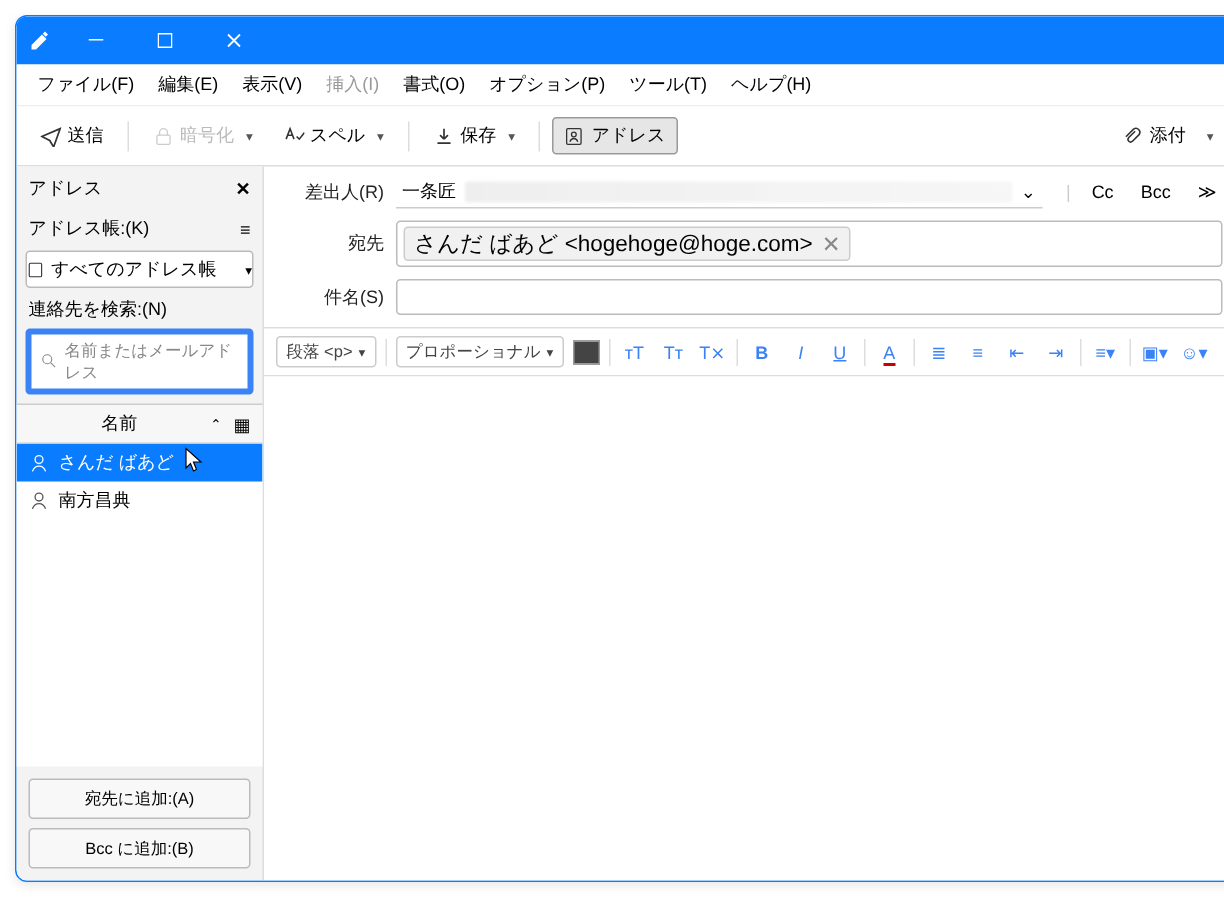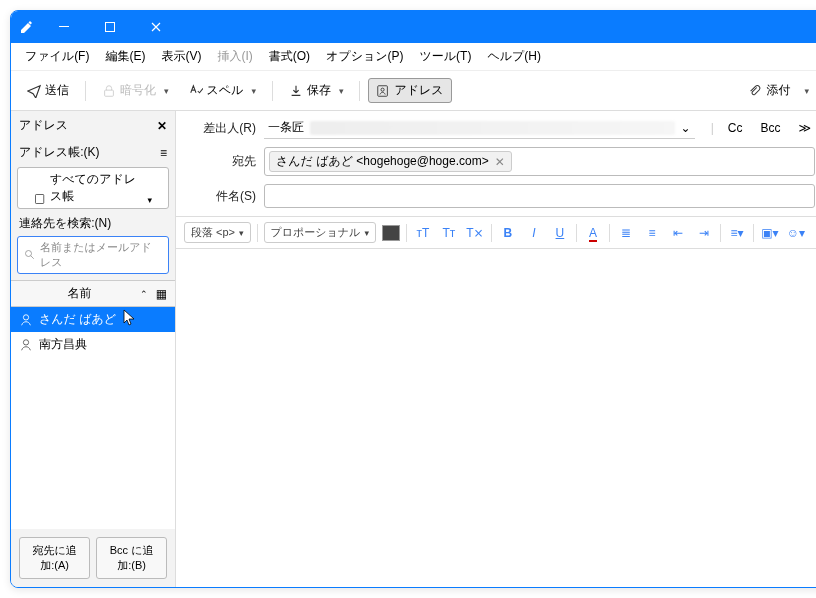--- a/index.html
+++ b/index.html
@@ -15,38 +15,38 @@
   .toolbar .tb-btn { display: flex; align-items: center; gap: 4px; padding: 4px 8px; border-radius: 3px; cursor: pointer; }
   .toolbar .tb-btn.pressed { background: #e6e6e6; border: 1px solid #999; padding: 3px 7px; }
   .toolbar .disabled { color: #bbb; }
   .toolbar .sep { width: 1px; height: 20px; background: #ddd; margin: 0 4px; }
   .toolbar .spacer { flex: 1; }
   .toolbar .chev { font-size: 9px; color: #555; margin-left: 4px; }
   .body { flex: 1; display: flex; min-height: 0; }
   .sidebar { width: 165px; border-right: 1px solid #ddd; display: flex; flex-direction: column; background: #f3f3f3; font-size: 12px; }
   .sb-header { display: flex; align-items: center; justify-content: space-between; padding: 6px 8px; }
   .sb-label { padding: 4px 8px; display: flex; align-items: center; justify-content: space-between; }
-  .sb-picker { margin: 2px 6px 6px 6px; border: 1px solid #bbb; background: #fff; border-radius: 3px; padding: 3px 16px; display: flex; align-items: flex-end; gap: 4px; }
-  .sb-search { margin: 2px 6px 6px 6px; border: 1px solid #3b82f6; background: #fff; border-radius: 3px; padding: 3px 6px; display: flex; align-items: center; gap: 4px; color: #888; }
+  .sb-picker { margin: 2px 6px 6px 6px; border: 1px solid #bbb; background: #fff; border-radius: 3px; padding: 3px 0; display: flex; align-items: center; gap: 4px; }
+  .sb-search { margin: 2px 6px 6px 6px; border: 4px solid #3b82f6; background: #fff; border-radius: 3px; padding: 3px 6px; display: flex; align-items: center; gap: 4px; color: #888; }
   .sb-cols { display: flex; align-items: center; justify-content: space-between; border-top: 1px solid #ccc; border-bottom: 1px solid #ccc; background: #f7f7f7; padding: 4px 8px; font-size: 12px; }
   .sb-list { flex: 1; background: #fff; overflow: auto; }
   .sb-list .row { display: flex; align-items: center; gap: 6px; padding: 4px 8px; cursor: default; position: relative; }
   .sb-list .row.sel { background: #0a7cff; color: #fff; }
-  .sb-btns { padding: 8px; display: flex; flex-direction: row; gap: 6px; }
+  .sb-btns { padding: 8px; display: flex; flex-direction: column; gap: 6px; }
   .sb-btns button { font-size: 11px; padding: 5px 6px; background: #f8f8f8; border: 1px solid #bbb; border-radius: 3px; cursor: pointer; }
   .main { flex: 1; display: flex; flex-direction: column; }
   .headerarea { padding: 6px 10px 8px 10px; font-size: 12px; border-bottom: 1px solid #ddd; }
   .hrow { display: flex; align-items: center; gap: 8px; margin-bottom: 8px; }
   .hrow .lbl { width: 70px; text-align: right; color: #222; }
   .from-pill { flex: 1; border-bottom: 1px solid #ccc; padding: 2px 4px; display: flex; align-items: center; gap: 6px; }
   .from-pill .blur { flex: 1; height: 14px; background: linear-gradient(90deg,#eee,#f6f6f6); filter: blur(1px); border-radius: 2px; }
   .hbtns { display: flex; gap: 10px; align-items: center; margin-left: 8px; }
   .hbtns .txtbtn { cursor: pointer; padding: 2px 4px; }
   .to-box { flex: 1; border: 1px solid #bbb; border-radius: 3px; padding: 3px 4px; display: flex; align-items: center; }
-  .chip { background: #f1f1f1; border: 1px solid #ccc; border-radius: 3px; padding: 1px 6px; font-size: 12px; display: inline-flex; align-items: center; gap: 6px; }
+  .chip { background: #f1f1f1; border: 1px solid #ccc; border-radius: 3px; padding: 1px 6px; font-size: 15px; display: inline-flex; align-items: center; gap: 6px; }
   .chip .x { color: #888; cursor: pointer; }
   .subject-input { flex: 1; border: 1px solid #bbb; border-radius: 3px; padding: 4px 6px; font-size: 12px; }
   .fmtbar { height: 32px; display: flex; align-items: center; gap: 6px; padding: 0 8px; border-bottom: 1px solid #ddd; font-size: 12px; color: #444; }
   .fmtbar .dd { border: 1px solid #ccc; border-radius: 3px; padding: 2px 6px; display: flex; align-items: center; gap: 4px; background: #fff; font-size: 11px; }
   .fmtbar .swatch { width: 18px; height: 16px; background: #444; border: 1px solid #999; }
   .fmtbar .ic { width: 20px; text-align: center; color: #3b82f6; cursor: pointer; }
   .fmtbar .vsep { width: 1px; height: 18px; background: #ddd; }
   .editor { flex: 1; background: #fff; }
   svg { display: block; }
   .cursor-img { position: absolute; pointer-events: none; }

